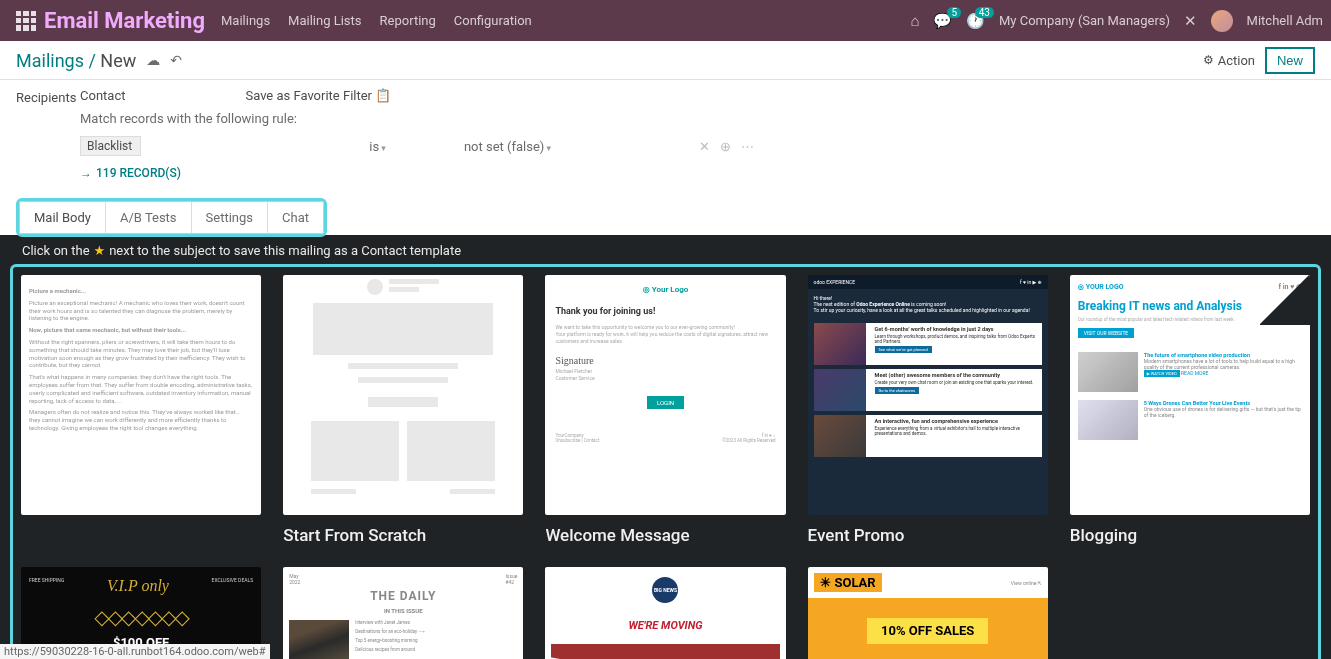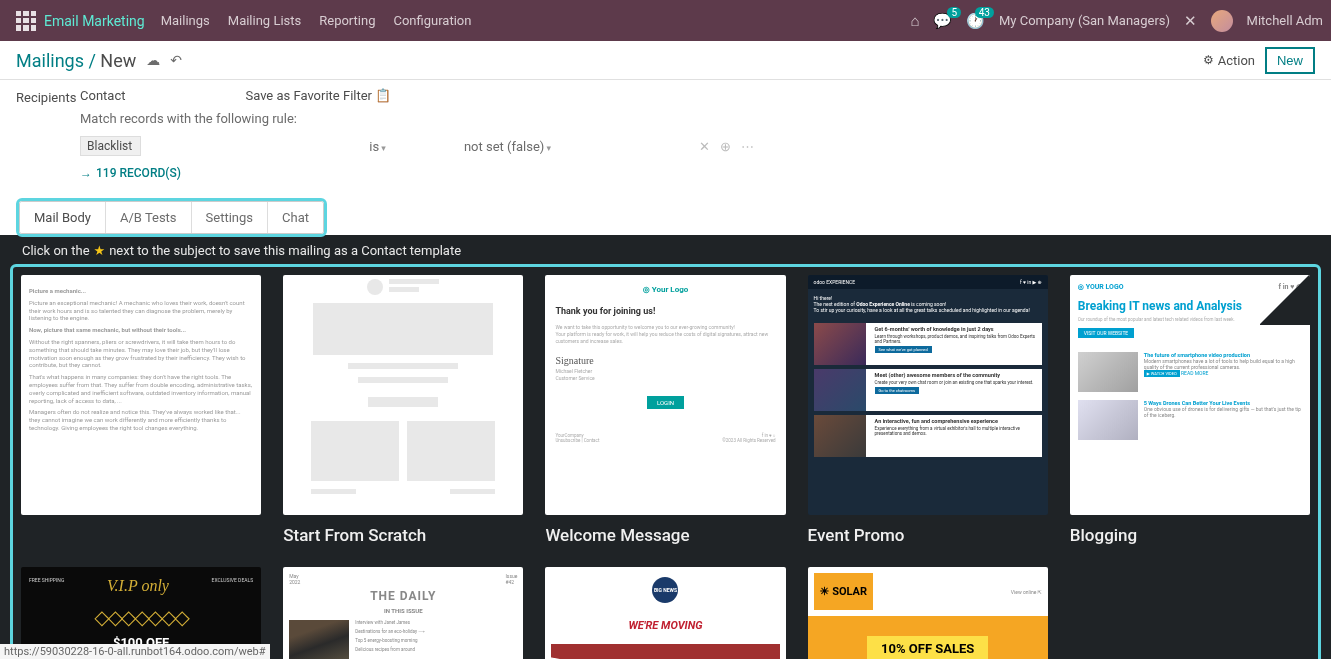--- a/index.html
+++ b/index.html
@@ -2,21 +2,21 @@
 <html><head>
 <meta charset="utf-8">
 <style>
 * { box-sizing: border-box; margin: 0; padding: 0; }
 body { font-family: -apple-system, BlinkMacSystemFont, "Segoe UI", Roboto, sans-serif; font-size: 13px; color: #4c4c4c; background: #fff; width: 1331px; height: 659px; overflow: hidden; }
 
 
 .navbar { background: #5d3a4b; height: 41px; display: flex; align-items: center; color: #e8e0e4; padding: 0 8px; }
 .apps-icon { width: 20px; height: 20px; margin: 0 8px; display: grid; grid-template-columns: repeat(3, 1fr); grid-template-rows: repeat(3, 1fr); gap: 2px; cursor: pointer; }
 .apps-icon span { background: #e8e0e4; }
-.brand { font-size: 14px; font-weight: 400; color: #5eead4; margin-right: 16px; cursor: pointer; }
+.brand { font-size: 22px; font-weight: 700; color: #f0abfc; margin-right: 16px; cursor: pointer; }
 .nav-menu { display: flex; gap: 18px; }
 .nav-item { color: #d8cdd2; cursor: pointer; font-size: 13px; }
 .nav-right { margin-left: auto; display: flex; align-items: center; gap: 14px; }
 .nav-icon { color: #d8cdd2; cursor: pointer; position: relative; font-size: 15px; }
 .badge-sm { position: absolute; top: -5px; right: -9px; background: #00a09d; color: #fff; font-size: 10px; border-radius: 8px; padding: 0 4px; min-width: 14px; text-align: center; }
 .company { color: #d8cdd2; font-size: 13px; cursor: pointer; }
 .avatar { width: 22px; height: 22px; border-radius: 50%; background: linear-gradient(135deg, #e8a87c, #c38d9e); display: inline-block; }
 .username { color: #d8cdd2; font-size: 13px; }
 
 
@@ -102,21 +102,21 @@
 .daily-issue { text-align: center; font-size: 6px; font-weight: bold; margin-bottom: 6px; }
 .daily-img { width: 60px; height: 70px; background: linear-gradient(160deg,#5a4a3a 20%,#2a2a2a 40%,#8a7a5a); float: left; margin-right: 6px; }
 .daily-list { font-size: 4.5px; color: #888; }
 .daily-list div { margin: 4px 0; }
 .thumb-moving { padding: 6px; text-align: center; }
 .moving-logo { width: 26px; height: 26px; border-radius: 50%; background: #1a3a6a; color: #fff; font-size: 5px; display: inline-flex; align-items: center; justify-content: center; margin: 4px auto; font-weight: bold; line-height: 1; }
 .moving-title { color: #c02030; font-size: 11px; font-weight: bold; font-style: italic; margin: 12px 0; }
 .moving-img { height: 50px; background: linear-gradient(10deg,#a03030 30%,#d05050 31%,#fff 40%,#a03030 41%); }
 .thumb-solar { padding: 0; }
 .solar-top { display: flex; justify-content: space-between; padding: 6px; align-items: center; font-size: 5px; }
-.solar-logo { background: #f5a623; color: #000; font-size: 11px; font-weight: bold; padding: 12px 6px; }
+.solar-logo { background: #f5a623; color: #000; font-size: 13px; font-weight: bold; padding: 2px 6px; }
 .solar-body { background: #f5a623; text-align: center; padding: 20px 0; }
 .solar-box { background: #fde047; display: inline-block; padding: 6px 14px; font-size: 13px; font-weight: bold; color: #000; line-height: 1.1; }
 
 .url-bar { position: absolute; bottom: 0; left: 0; font-size: 11px; color: #666; background: #f5f5f5; padding: 1px 4px; }
 </style>
 </head>
 <body>
 
 
 

